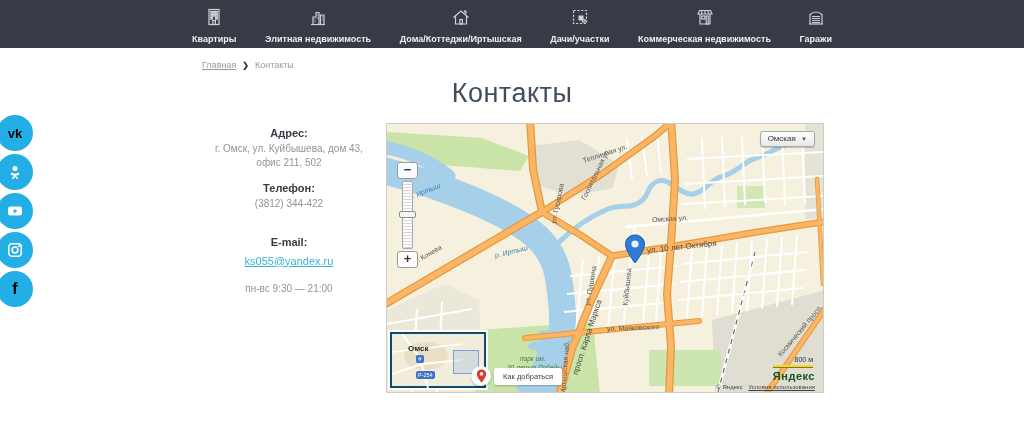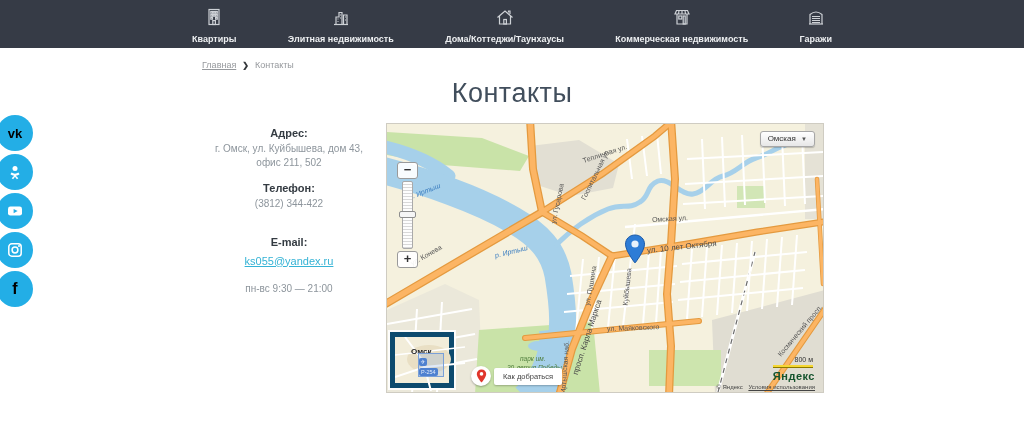--- a/index.html
+++ b/index.html
@@ -62,22 +62,22 @@
     background:repeating-linear-gradient(#fdfdfd 0 2px, #d8d8d8 2px 3px); position:relative; }
   .zhandle { position:absolute; left:-4px; top:44%; width:17px; height:7px; background:#f6f6f6;
     border:1px solid #8e8e8e; border-radius:2px; cursor:grab; }
 
   .maptype { position:absolute; right:8px; top:7px; padding:2px 7px 3px;
     font-size:8px; color:#333; background:linear-gradient(#fff,#e7e7e7);
     border:1px solid #a7a7a7; border-radius:3px; box-shadow:0 1px 1px rgba(0,0,0,.2);
     cursor:pointer; }
   .maptype .arr { font-size:6px; color:#555; margin-left:3px; }
 
-  .minimap { position:absolute; left:3px; bottom:4px; width:64px; height:56px;
-    background:#f2edda; border:5px solid #0c4a6e; box-shadow:0 0 0 2px rgba(255,255,255,.9);
+  .minimap { position:absolute; left:3px; bottom:4px; width:96px; height:56px;
+    background:#f2edda; border:2px solid #0c4a6e; box-shadow:0 0 0 2px rgba(255,255,255,.9);
     cursor:pointer; }
   .minimap .city { position:absolute; left:16px; top:10px; font-size:8px; font-weight:bold; color:#222; }
   .minimap .poi { position:absolute; left:24px; top:21px; width:8px; height:8px; background:#3d73c9;
     border-radius:2px; color:#fff; font-size:6px; text-align:center; line-height:8px; }
   .minimap .roadbadge { position:absolute; left:24px; bottom:7px; background:#3d73c9; color:#fff;
     font-size:5.5px; padding:0 2px; border-radius:2px; line-height:8px; }
   .minimap .viewport { position:absolute; right:5px; top:16px; width:26px; height:24px;
     border:1px solid #7aa0d8; background:rgba(130,170,230,.25); }
 
   .directions { position:absolute; left:84px; bottom:6px; display:flex; align-items:center; cursor:pointer; }
@@ -129,21 +129,31 @@
     </div>
     <div class="nav-item">
       <span>
         <svg width="20" height="20" viewBox="0 0 20 20">
             <path d="M2.5,10.5 L10,4 L17.5,10.5"></path>
             <path d="M4.5,9 V17 H15.5 V9"></path>
             <rect x="8.8" y="12.5" width="2.6" height="4.5"></rect>
             <path d="M13.5,5.5 V4 h1.5 V7"></path>
           </svg>
       </span>
-      <span class="nav-label">Дома/Коттеджи/Таунхаусы</span>
+      <span class="nav-label">Дома/Коттеджи/Иртышская</span>
+    </div>
+    <div class="nav-item">
+      <span>
+        <svg width="20" height="20" viewBox="0 0 20 20">
+            <rect x="3.5" y="3.5" width="13" height="13" stroke-dasharray="2.2 1.6"></rect>
+            <path d="M8.5,8.5 h5 v5 h-5 z" fill="#ced1d6" stroke="none"></path>
+            <rect x="12.6" y="12.6" width="2.4" height="2.4" fill="#363b46" stroke="#ced1d6"></rect>
+          </svg>
+      </span>
+      <span class="nav-label">Дачи/участки</span>
     </div>
     <div class="nav-item">
       <span>
         <svg width="20" height="20" viewBox="0 0 20 20">
             <path d="M4.5,3.5 h11 l1.5,3.5 h-14 z"></path>
             <path d="M7,3.5 L6.5,7 M10,3.5 V7 M13,3.5 L13.5,7"></path>
             <path d="M5,7 V17 H15 V7"></path>
             <rect x="6.8" y="9" width="3" height="3"></rect>
             <rect x="11.2" y="9" width="2" height="8"></rect>
           </svg>

